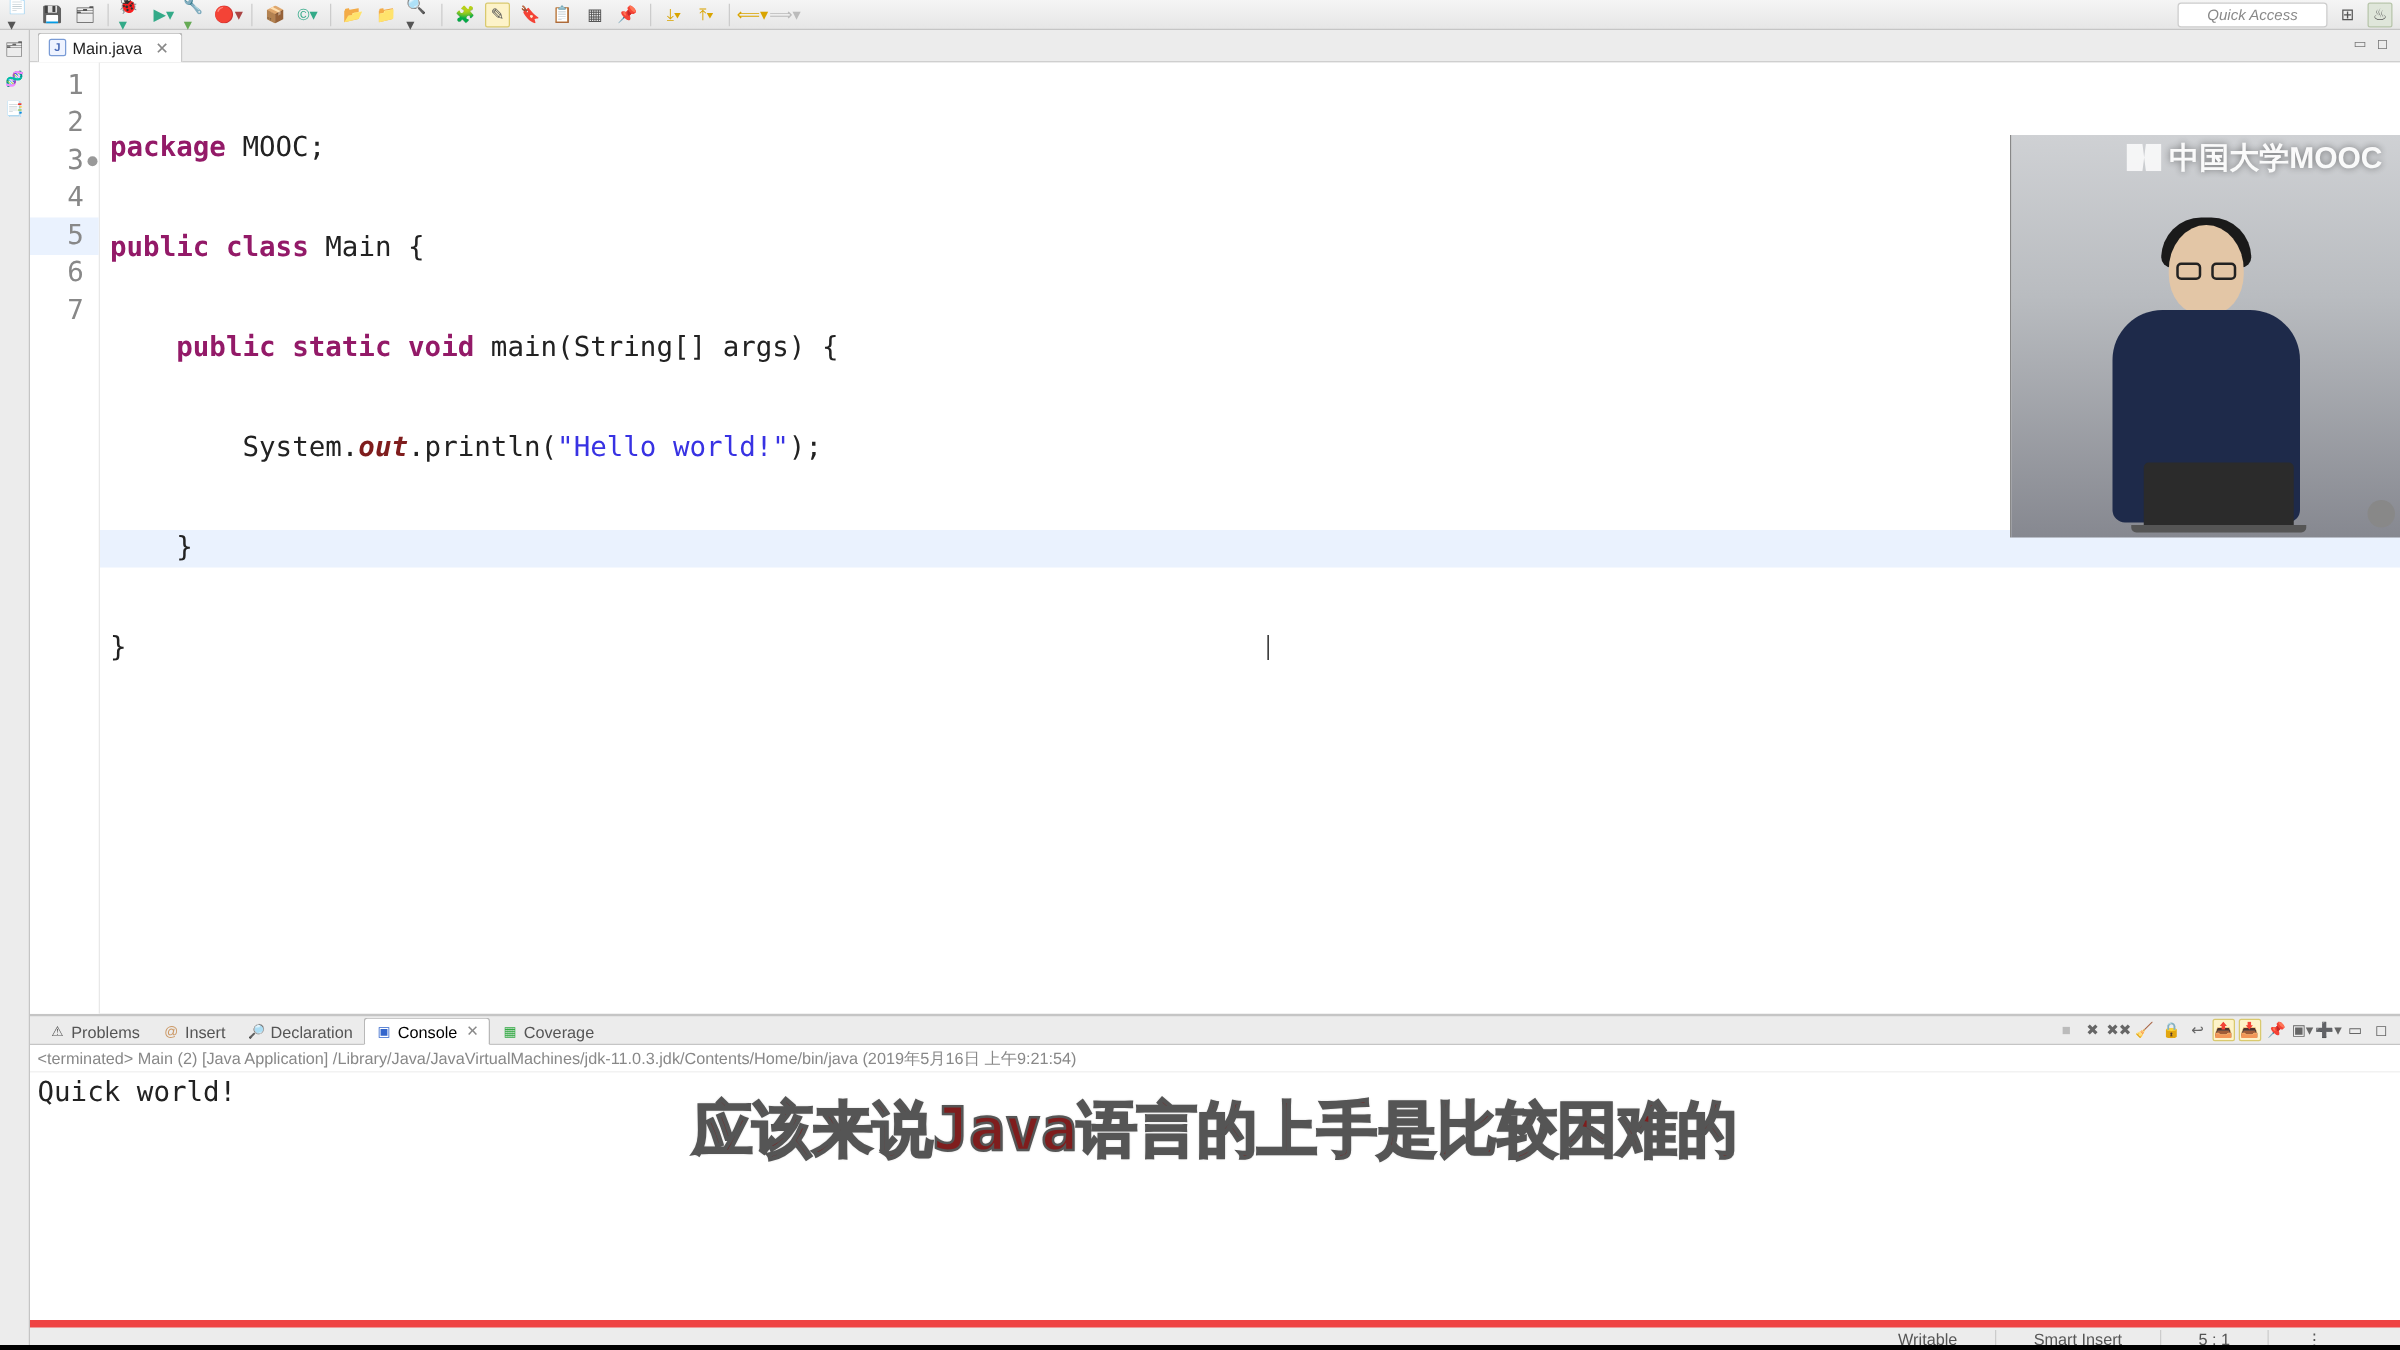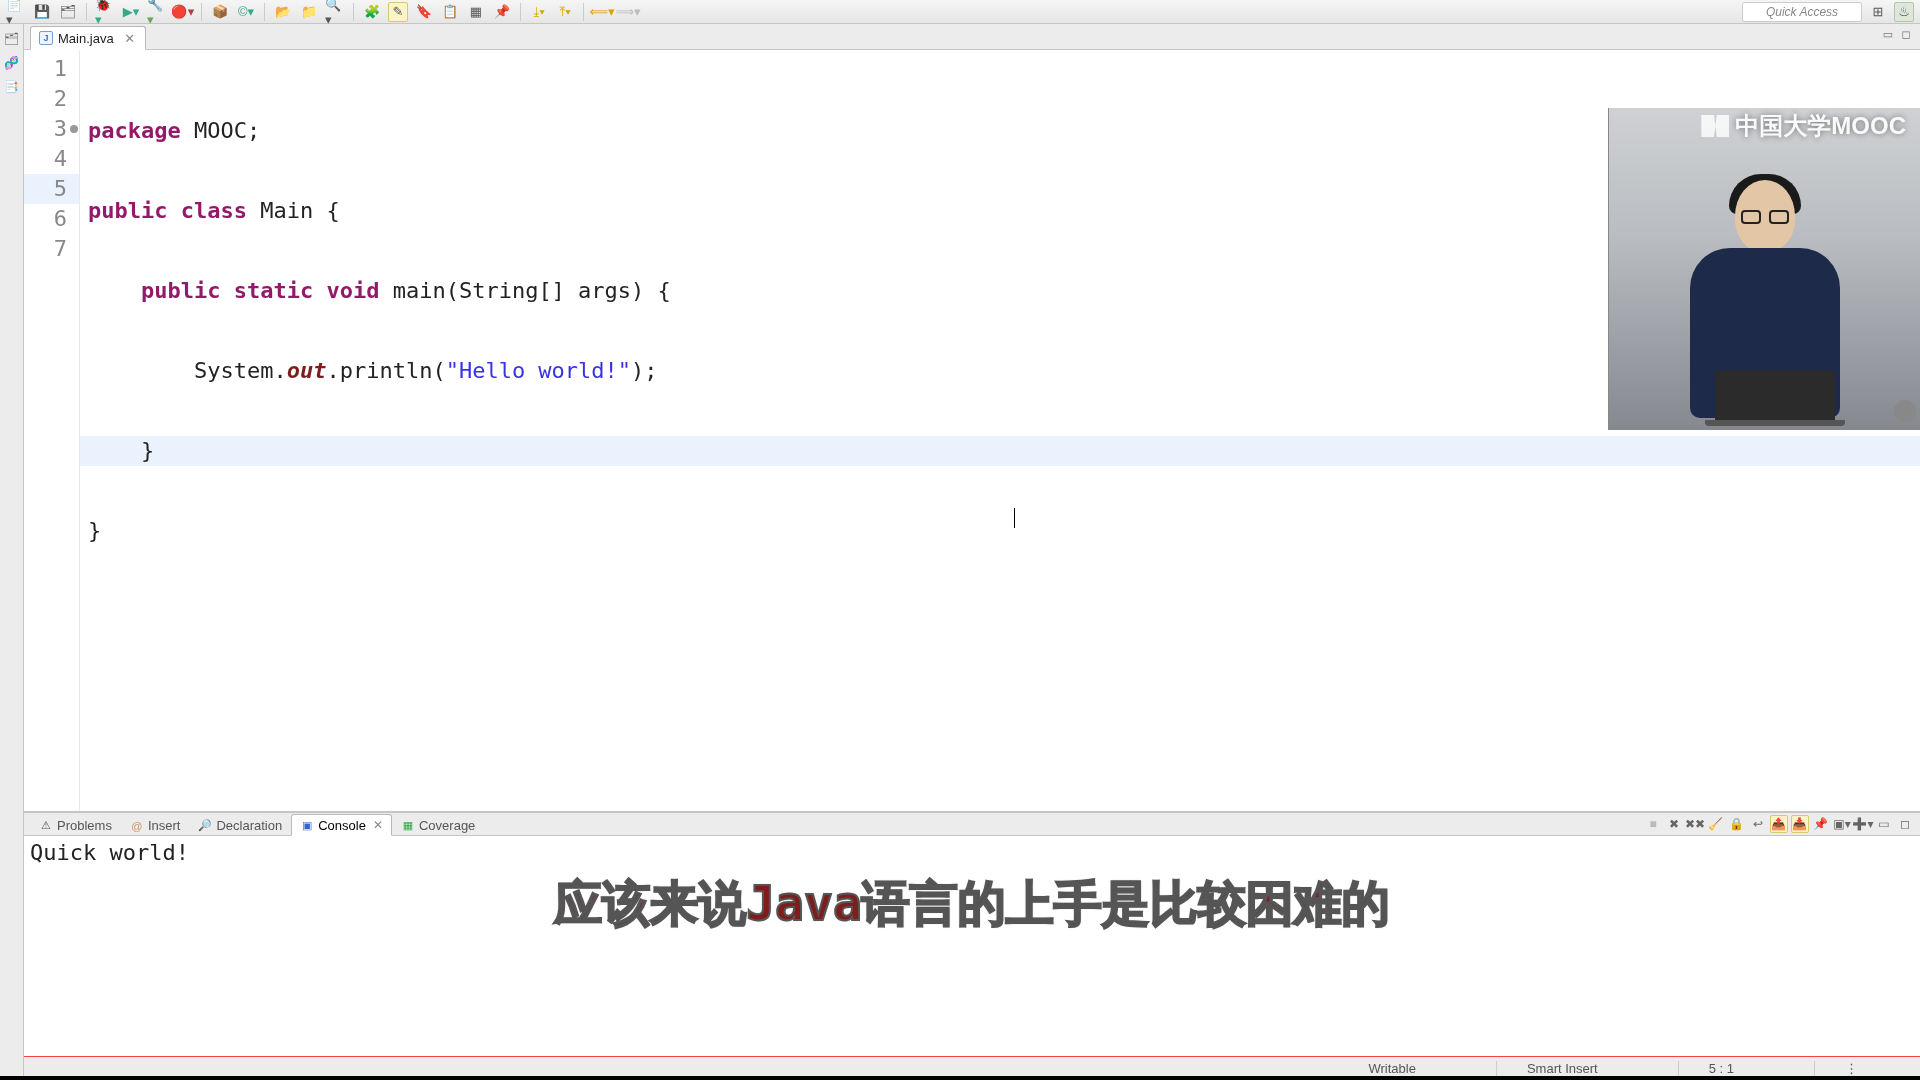--- a/index.html
+++ b/index.html
@@ -133,21 +133,21 @@
   }
   .gutter .ln { padding-right:12px; height:30px; line-height:30px; position:relative;}
   .gutter .ln.hlit { background:#eaf2fe; }
   .gutter .ln .marker {
     position:absolute; right:1px; top:11px;
     width:8px;height:8px;border-radius:50%;
     background:#999;
   }
   .code-area {
     flex:1;
-    padding-top:16px;
+    padding-top:4px;
     font-family: Menlo, monospace;
     font-size:22px;
     white-space:pre;
   }
   .code-line { height:30px; line-height:30px; padding-left:8px;}
   .code-line.hlit { background:#eaf2fe; }
   .kw { color:#931a68; font-weight:bold; }
   .str { color:#3832e3; }
   .fld { color:#7f1d1d; font-style:italic; font-weight:bold;}
   
@@ -300,25 +300,24 @@
     color:#7f1d1d;
     -webkit-text-stroke: 2px #555;
     text-shadow:0 0 2px #666;
     white-space:nowrap;
     pointer-events:none;
   }
   
   .statusbar {
     height:24px;
     background:#ececec;
-    border-top:1px solid #ef4444;
+    border-top:6px solid #ef4444;
     display:flex;
     align-items:center;
     justify-content:flex-end;
-    gap:50px;
     padding-right:32px;
     font-size:13px;
     color:#555;
   }
   .statusbar .cell { border-left:1px solid #ccc; padding:0 30px; }
   .statusbar .cell:first-child { border-left:none; }
   .bottom-strip {
     position:absolute;
     left:0; right:0; bottom:0;
     height:4px; background:#000;
@@ -459,20 +458,21 @@
           <span class="bpb">↩</span>
           <span class="bpb hl">📤</span>
           <span class="bpb hl">📥</span>
           <span class="bpb">📌</span>
           <span class="bpb">▣▾</span>
           <span class="bpb">➕▾</span>
           <span class="bpb">▭</span>
           <span class="bpb">◻</span>
         </div>
       </div>
+      <div class="console-info">&lt;terminated&gt; Main (2) [Java Application] /Library/Java/JavaVirtualMachines/jdk-11.0.3.jdk/Contents/Home/bin/java (2019年5月16日 上午9:21:54)</div>
       <div class="console-out">
         <span>Quick world!</span>
         <div class="subtitle">应该来说Java语言的上手是比较困难的</div>
       </div>
 
       <div class="statusbar">
         <span class="cell">Writable</span>
         <span class="cell">Smart Insert</span>
         <span class="cell">5 : 1</span>
         <span class="cell">⋮</span>

